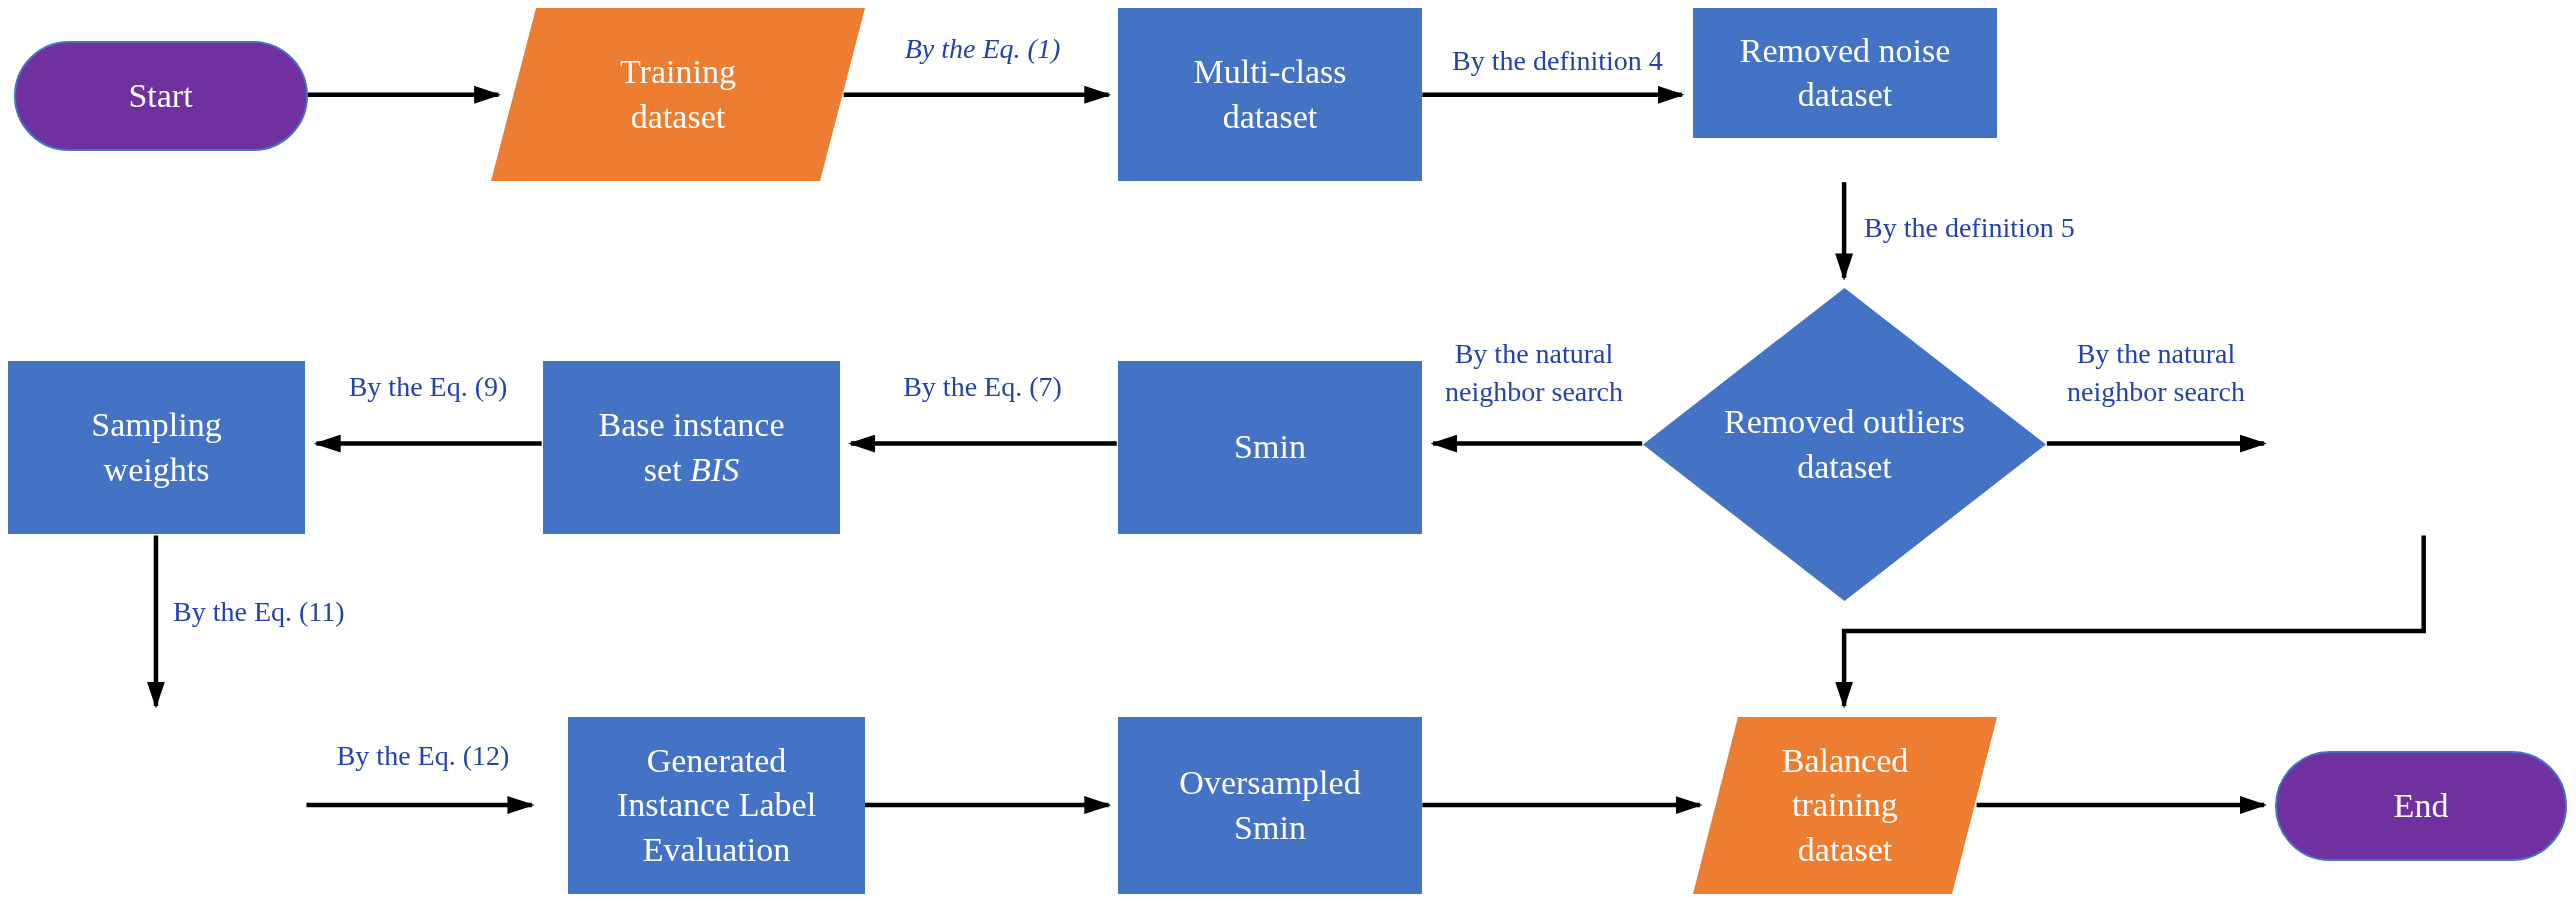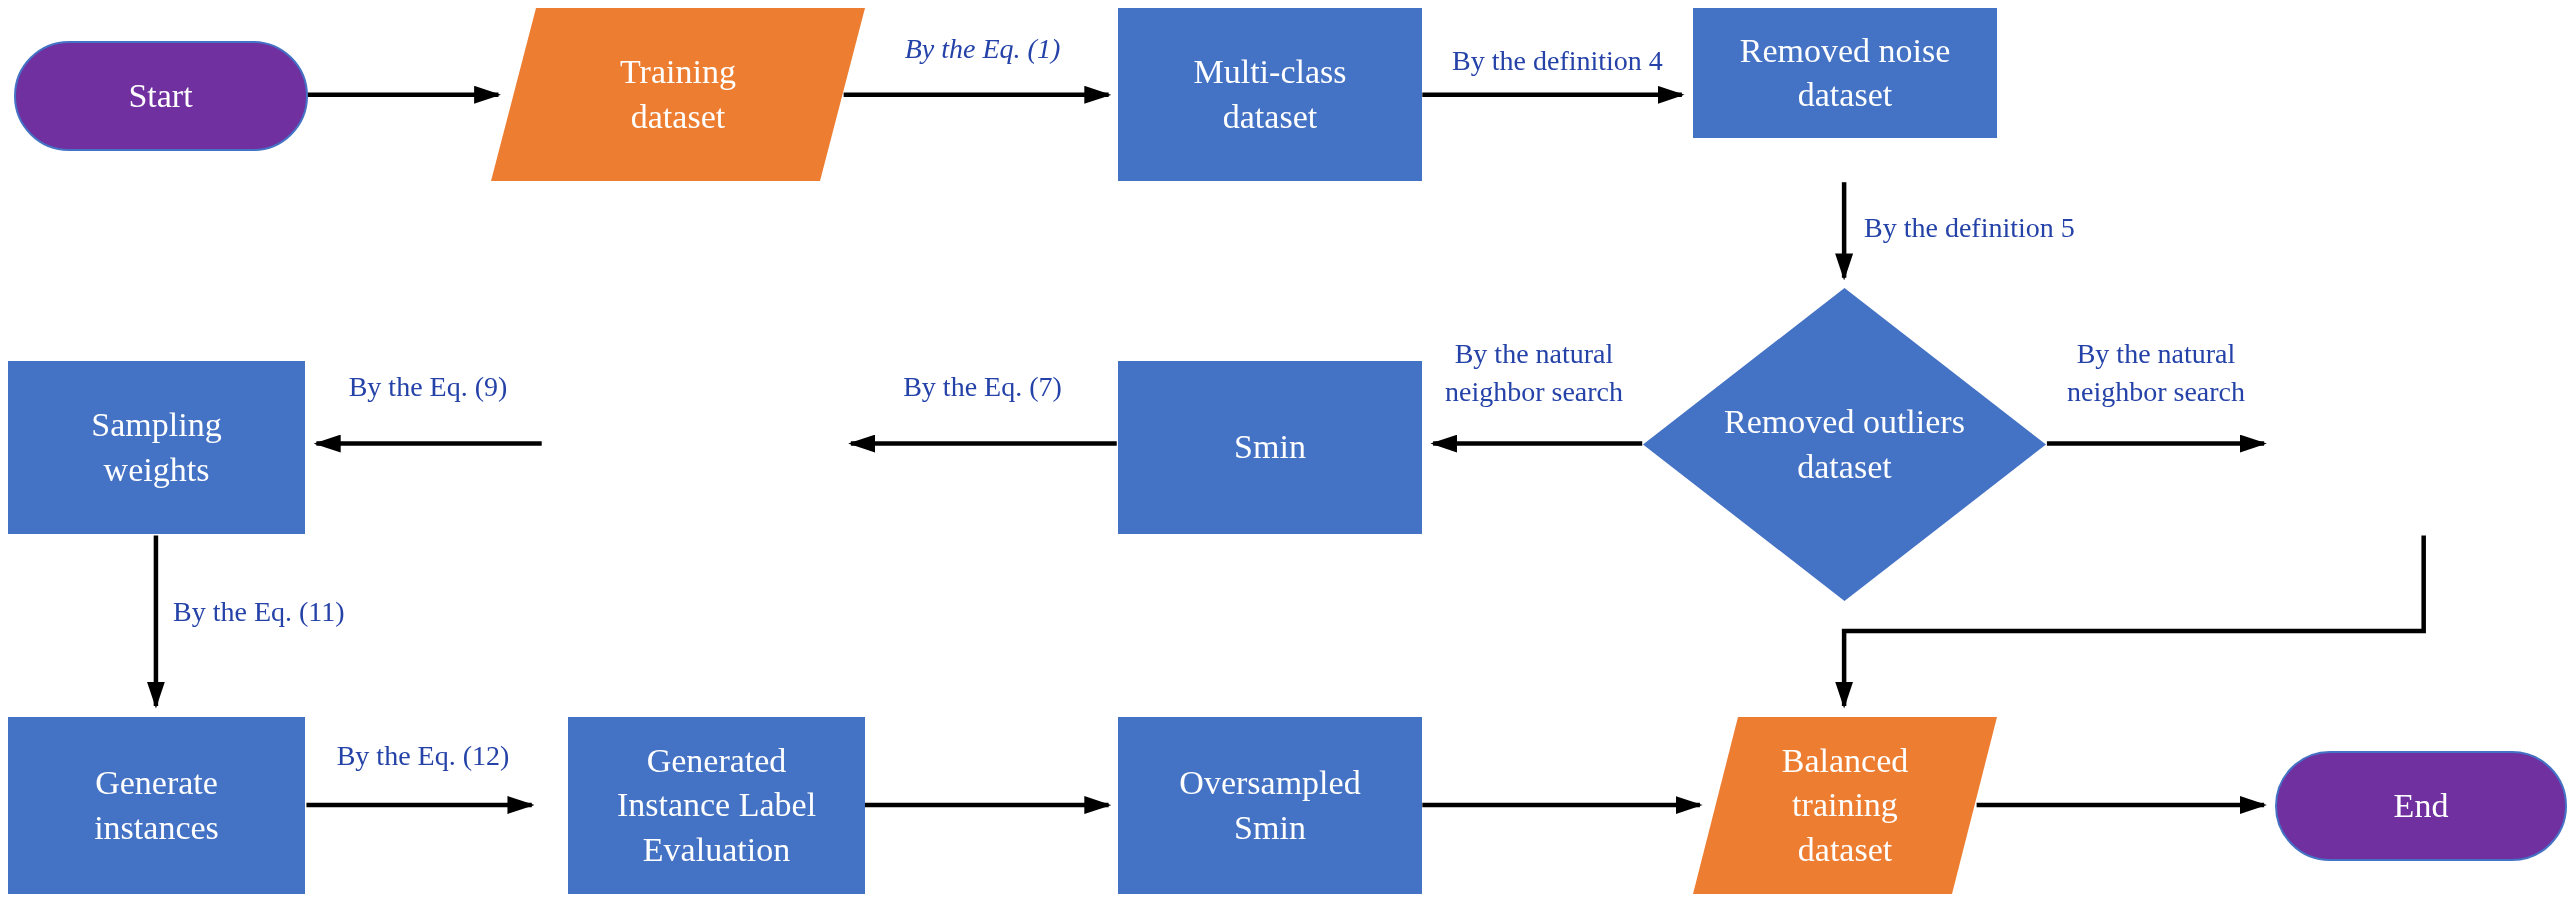--- a/index.html
+++ b/index.html
@@ -95,31 +95,31 @@
 
   <div class="node diamond" style="left:1643px;top:288px;width:403px;height:313px;">
     <span class="node-label">Removed outliers
 dataset</span>
   </div>
 
   <div class="node blue" style="left:1118px;top:361px;width:304px;height:173px;">
     <span class="node-label">Smin</span>
   </div>
 
+  <div class="node blue" style="left:543px;top:361px;width:297px;height:173px;">
+    <span class="node-label"><span>Base instance
+set</span> <i>BIS</i></span>
+  </div>
 
   <div class="node blue" style="left:8px;top:361px;width:297px;height:173px;">
     <span class="node-label">Sampling
 weights</span>
   </div>
 
 
-  <div class="node blue" style="left:8px;top:717px;width:297px;height:177px;">
-    <span class="node-label">Generate
-instances</span>
-  </div>
 
   <div class="node blue" style="left:568px;top:717px;width:297px;height:177px;">
     <span class="node-label">Generated
 Instance Label
 Evaluation</span>
   </div>
 
   <div class="node blue" style="left:1118px;top:717px;width:304px;height:177px;">
     <span class="node-label">Oversampled
 Smin</span>

